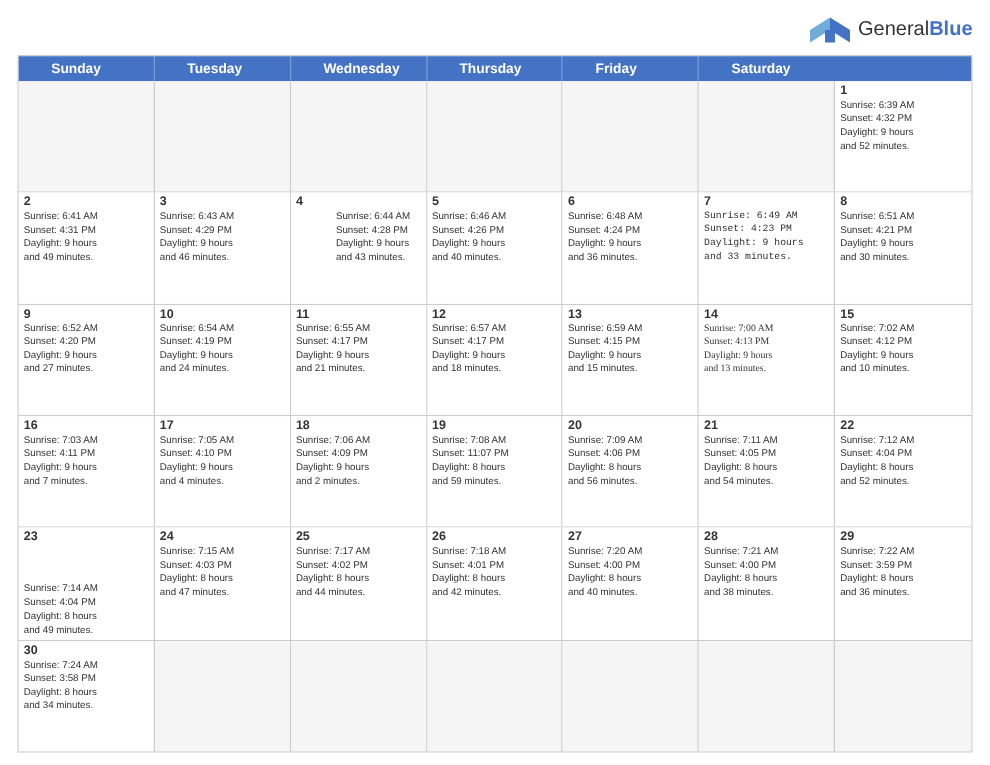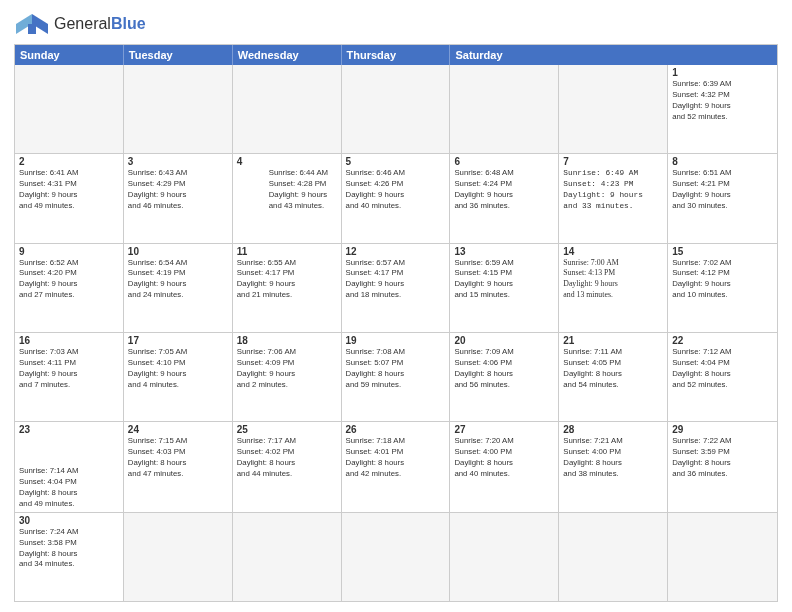--- a/index.html
+++ b/index.html
@@ -12,21 +12,21 @@
     }
     .page {
       width: 792px;
       height: 612px;
       padding: 10px 14px;
       display: flex;
       flex-direction: column;
     }
     .header {
       display: flex;
-      justify-content: flex-start;
+      justify-content: flex-end;
       align-items: flex-start;
       margin-bottom: 6px;
     }
     .logo {
       display: flex;
       align-items: center;
       gap: 4px;
     }
     .logo-text {
       font-size: 16px;
@@ -65,20 +65,21 @@
       grid-template-columns: repeat(7, 1fr);
       background: #4472C4;
     }
     .cal-header-cell {
       color: #fff;
       font-size: 11px;
       font-weight: bold;
       padding: 4px 5px;
       text-align: left;
       border-right: 1px solid rgba(255,255,255,0.3);
+      margin-left: 21px;
     }
     .cal-header-cell:last-child { border-right: none; }
     .cal-body {
       flex: 1;
       display: flex;
       flex-direction: column;
     }
     .cal-row {
       flex: 1;
       display: grid;
@@ -129,20 +130,21 @@
       <div class="subtitle"></div>
     </div>
   </div>
 
   <div class="calendar">
     <div class="cal-header">
     <div class="cal-header-cell">Sunday</div>
         <div class="cal-header-cell">Tuesday</div>
         <div class="cal-header-cell">Wednesday</div>
         <div class="cal-header-cell">Thursday</div>
+        <div class="cal-header-cell">Friday</div>
         <div class="cal-header-cell">Saturday</div>
       </div>
     <div class="cal-body">
     <div class="cal-row">
           <div class="cal-cell empty"></div>
           <div class="cal-cell empty"></div>
           <div class="cal-cell empty"></div>
           <div class="cal-cell empty"></div>
           <div class="cal-cell empty"></div>
           <div class="cal-cell empty"></div>
@@ -274,21 +276,21 @@
           <div class="cal-cell">
             <div class="day-number">18</div>
             <div class="day-info" style="white-space: pre-line;">Sunrise: 7:06 AM
 Sunset: 4:09 PM
 Daylight: 9 hours
 and 2 minutes.</div>
           </div>
           <div class="cal-cell">
             <div class="day-number">19</div>
             <div class="day-info" style="white-space: pre-line;">Sunrise: 7:08 AM
-Sunset: 5:07 PM
+Sunset: 11:07 PM
 Daylight: 8 hours
 and 59 minutes.</div>
           </div>
           <div class="cal-cell">
             <div class="day-number">20</div>
             <div class="day-info" style="white-space: pre-line;">Sunrise: 7:09 AM
 Sunset: 4:06 PM
 Daylight: 8 hours
 and 56 minutes.</div>
           </div>

